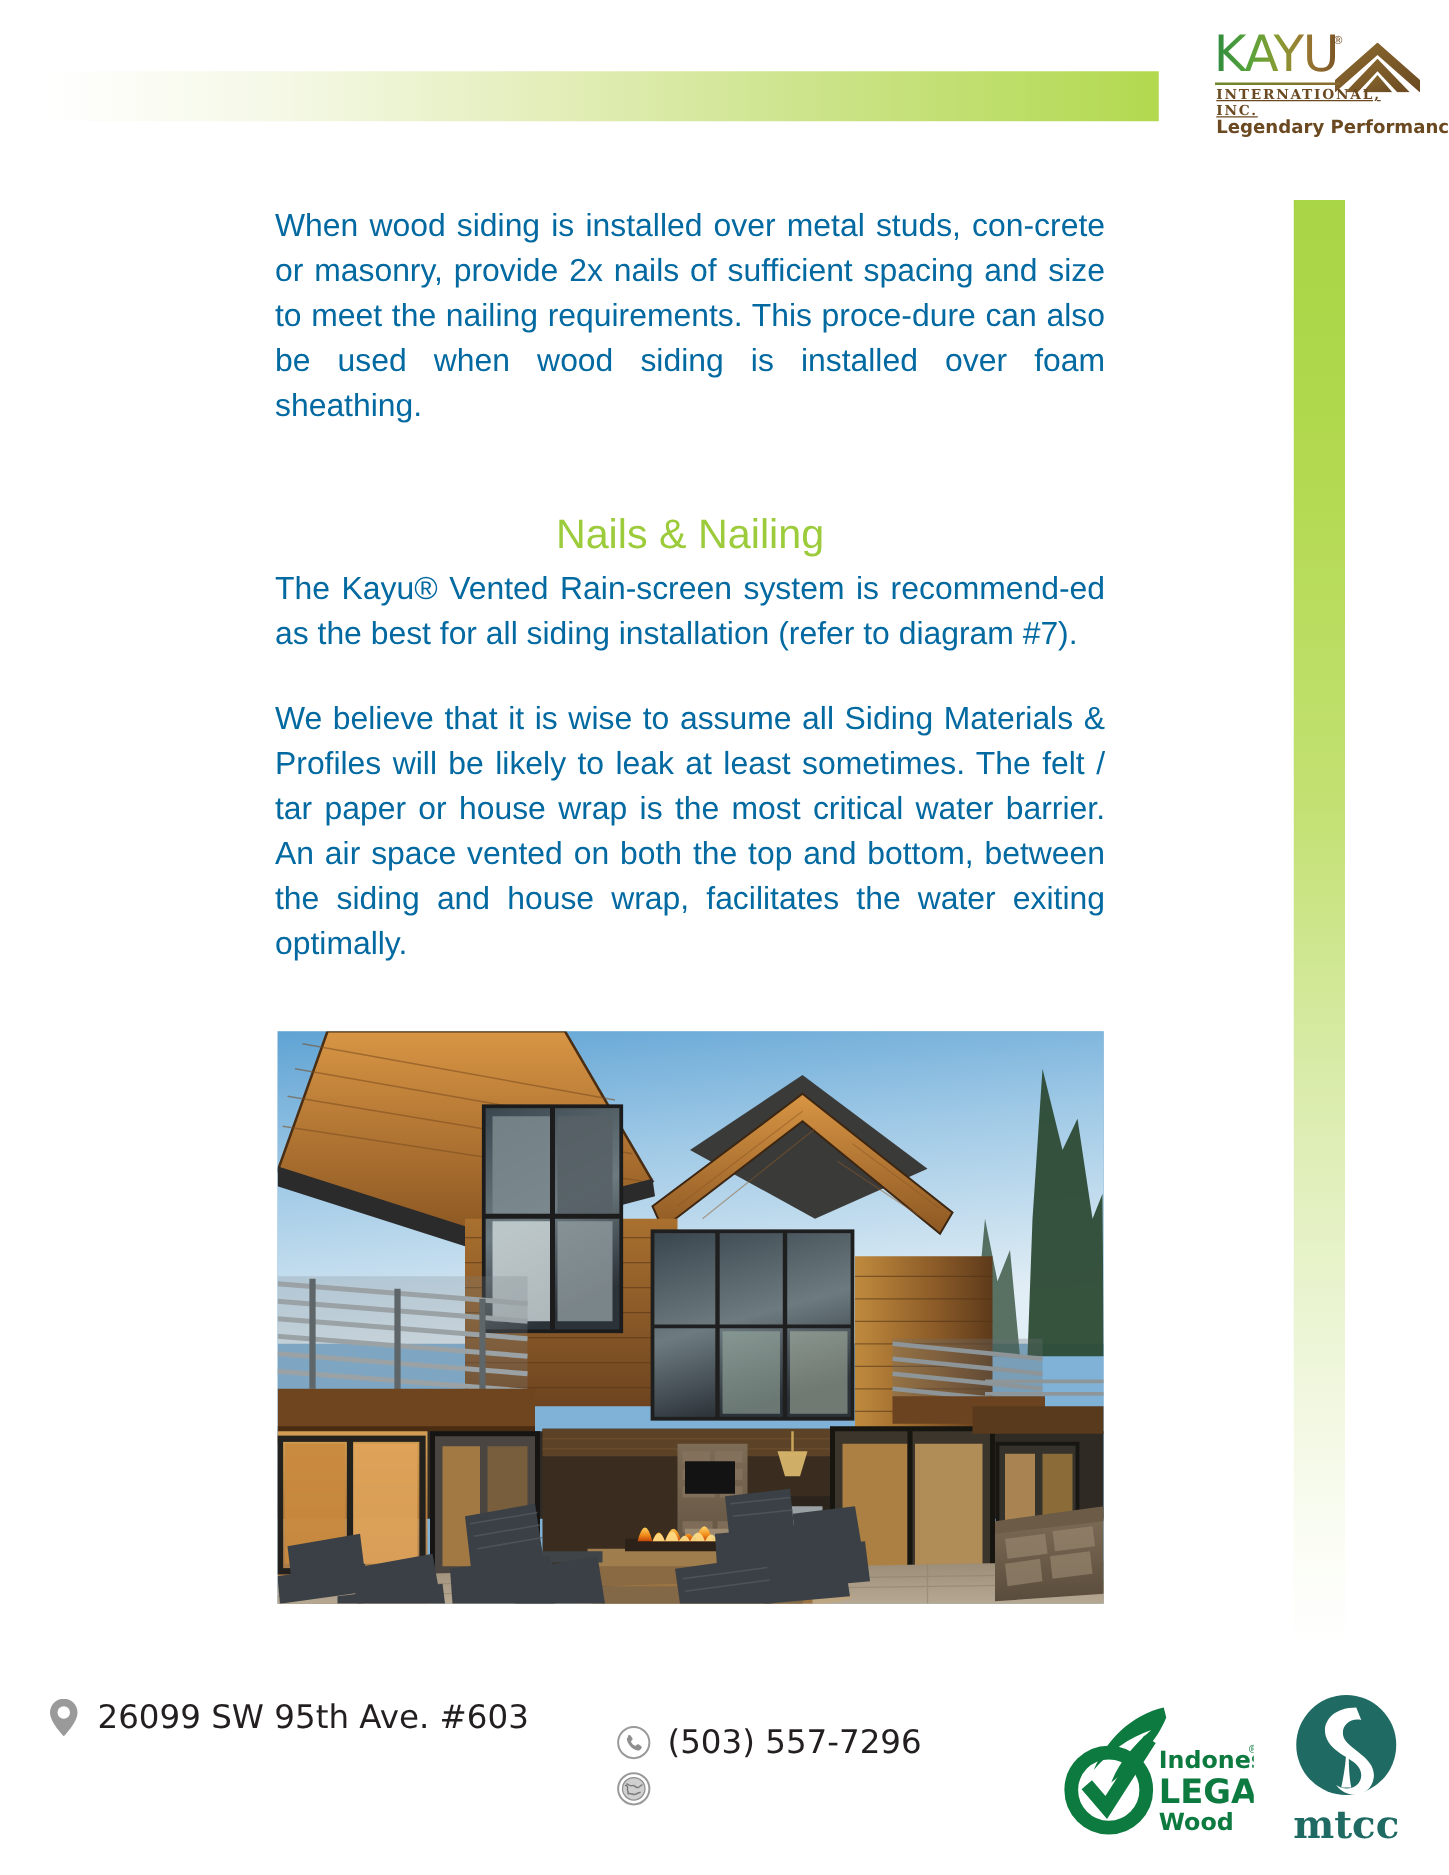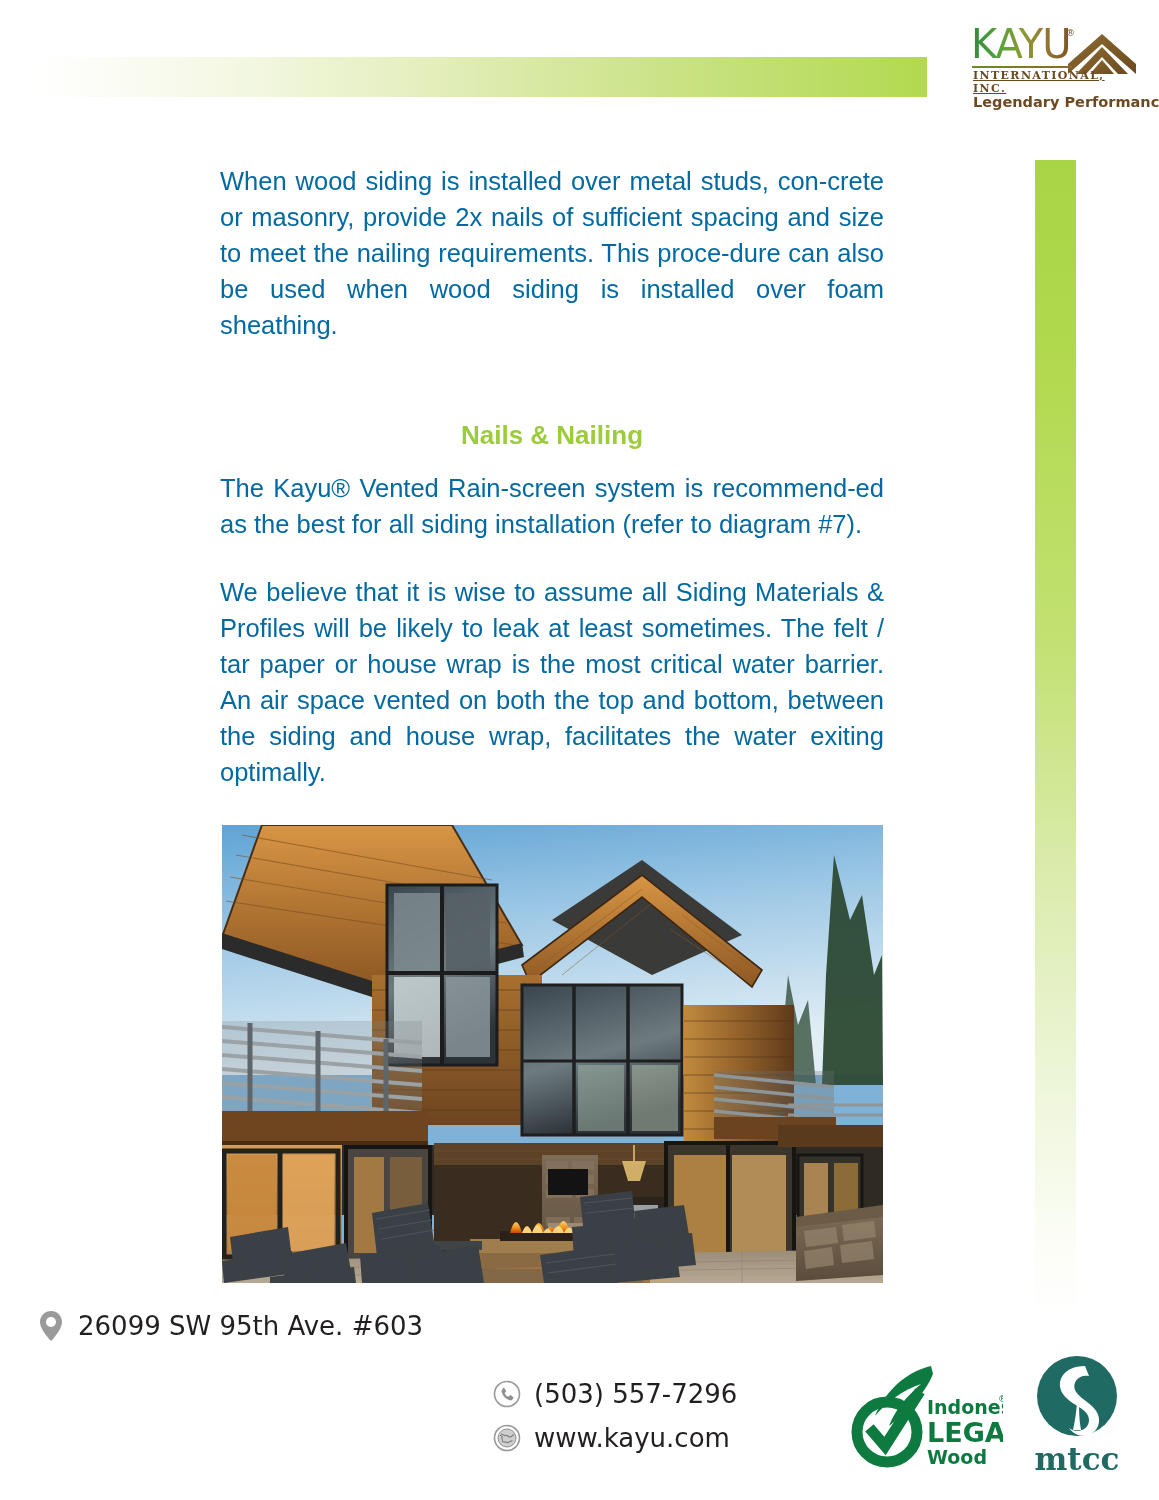--- a/index.html
+++ b/index.html
@@ -120,25 +120,25 @@
   p.body-text {
     margin: 0;
     font-family: "Liberation Sans", sans-serif;
     font-size: 25.5px;
     line-height: 36px;
     text-align: justify;
     color: #0369a1;
     hyphens: manual;
   }
   .section-title {
-    margin: 12px;
+    margin: 0;
     text-align: center;
     font-family: "Liberation Sans", sans-serif;
-    font-weight: bold;
-    font-size: 26px;
+    font-weight: normal;
+    font-size: 33px;
     color: #9ccb3b;
     line-height: 1.1;
   }
   .gap-a { height: 66px; }
   .gap-b { height: 8px; }
   .gap-c { height: 32px; }
 
   
   .photo {
     position: absolute;
@@ -159,21 +159,21 @@
     width: 1159px;
     height: 140px;
   }
   .contact-col {
     position: absolute;
     font-family: "DejaVu Sans", sans-serif;
     font-size: 26px;
     color: #231f20;
     line-height: 44px;
   }
-  .contact-col.addr { left: 36px; top: 1304px; }
+  .contact-col.addr { left: 36px; top: 1352px; }
   .contact-col.comm { left: 492px; top: 1372px; }
   .contact-line {
     display: flex;
     align-items: center;
     white-space: nowrap;
   }
   .c-icon {
     width: 30px;
     min-width: 30px;
     height: 30px;
@@ -572,21 +572,20 @@
   <div class="contact-line">
     <span class="c-icon">
       <svg width="28" height="28" viewBox="0 0 28 28">
           <circle cx="14" cy="14" r="12.5" fill="none" stroke="#9a9a9a" stroke-width="1.6"></circle>
           <circle cx="14" cy="14" r="9" fill="#cfcfcf"></circle>
           <path d="M8 10c2 .5 3 2 5 1.5s2.5 2 4.5 1.5 2-2.5 3.5-2M9 18c2.5-1 4 1 6 .5s3-2 4.5-1.5" stroke="#7d7d7d" stroke-width="1.2" fill="none"></path>
           <path d="M7 11.5c1.5-.5 2.5 1 2 2.5s1 2 .5 3.5" stroke="#6f6f6f" stroke-width="1" fill="none"></path>
           <ellipse cx="14" cy="14" rx="9" ry="9" fill="none" stroke="#8f8f8f" stroke-width="1"></ellipse>
         </svg>
     </span>
-    <span class="c-text">www.kayu.com</span>
   </div>
 </div>
 
 <div class="cert-legal">
   <svg width="158" height="112" viewBox="0 0 158 112">
     <g>
 
       <path d="M86 4 C60 10 40 30 30 54 C42 40 58 28 76 22 C62 34 50 48 44 64 C62 50 80 32 88 12 Z" fill="#0d7a3f"></path>
 
       <circle cx="42" cy="70" r="30" fill="none" stroke="#0d7a3f" stroke-width="11"></circle>

